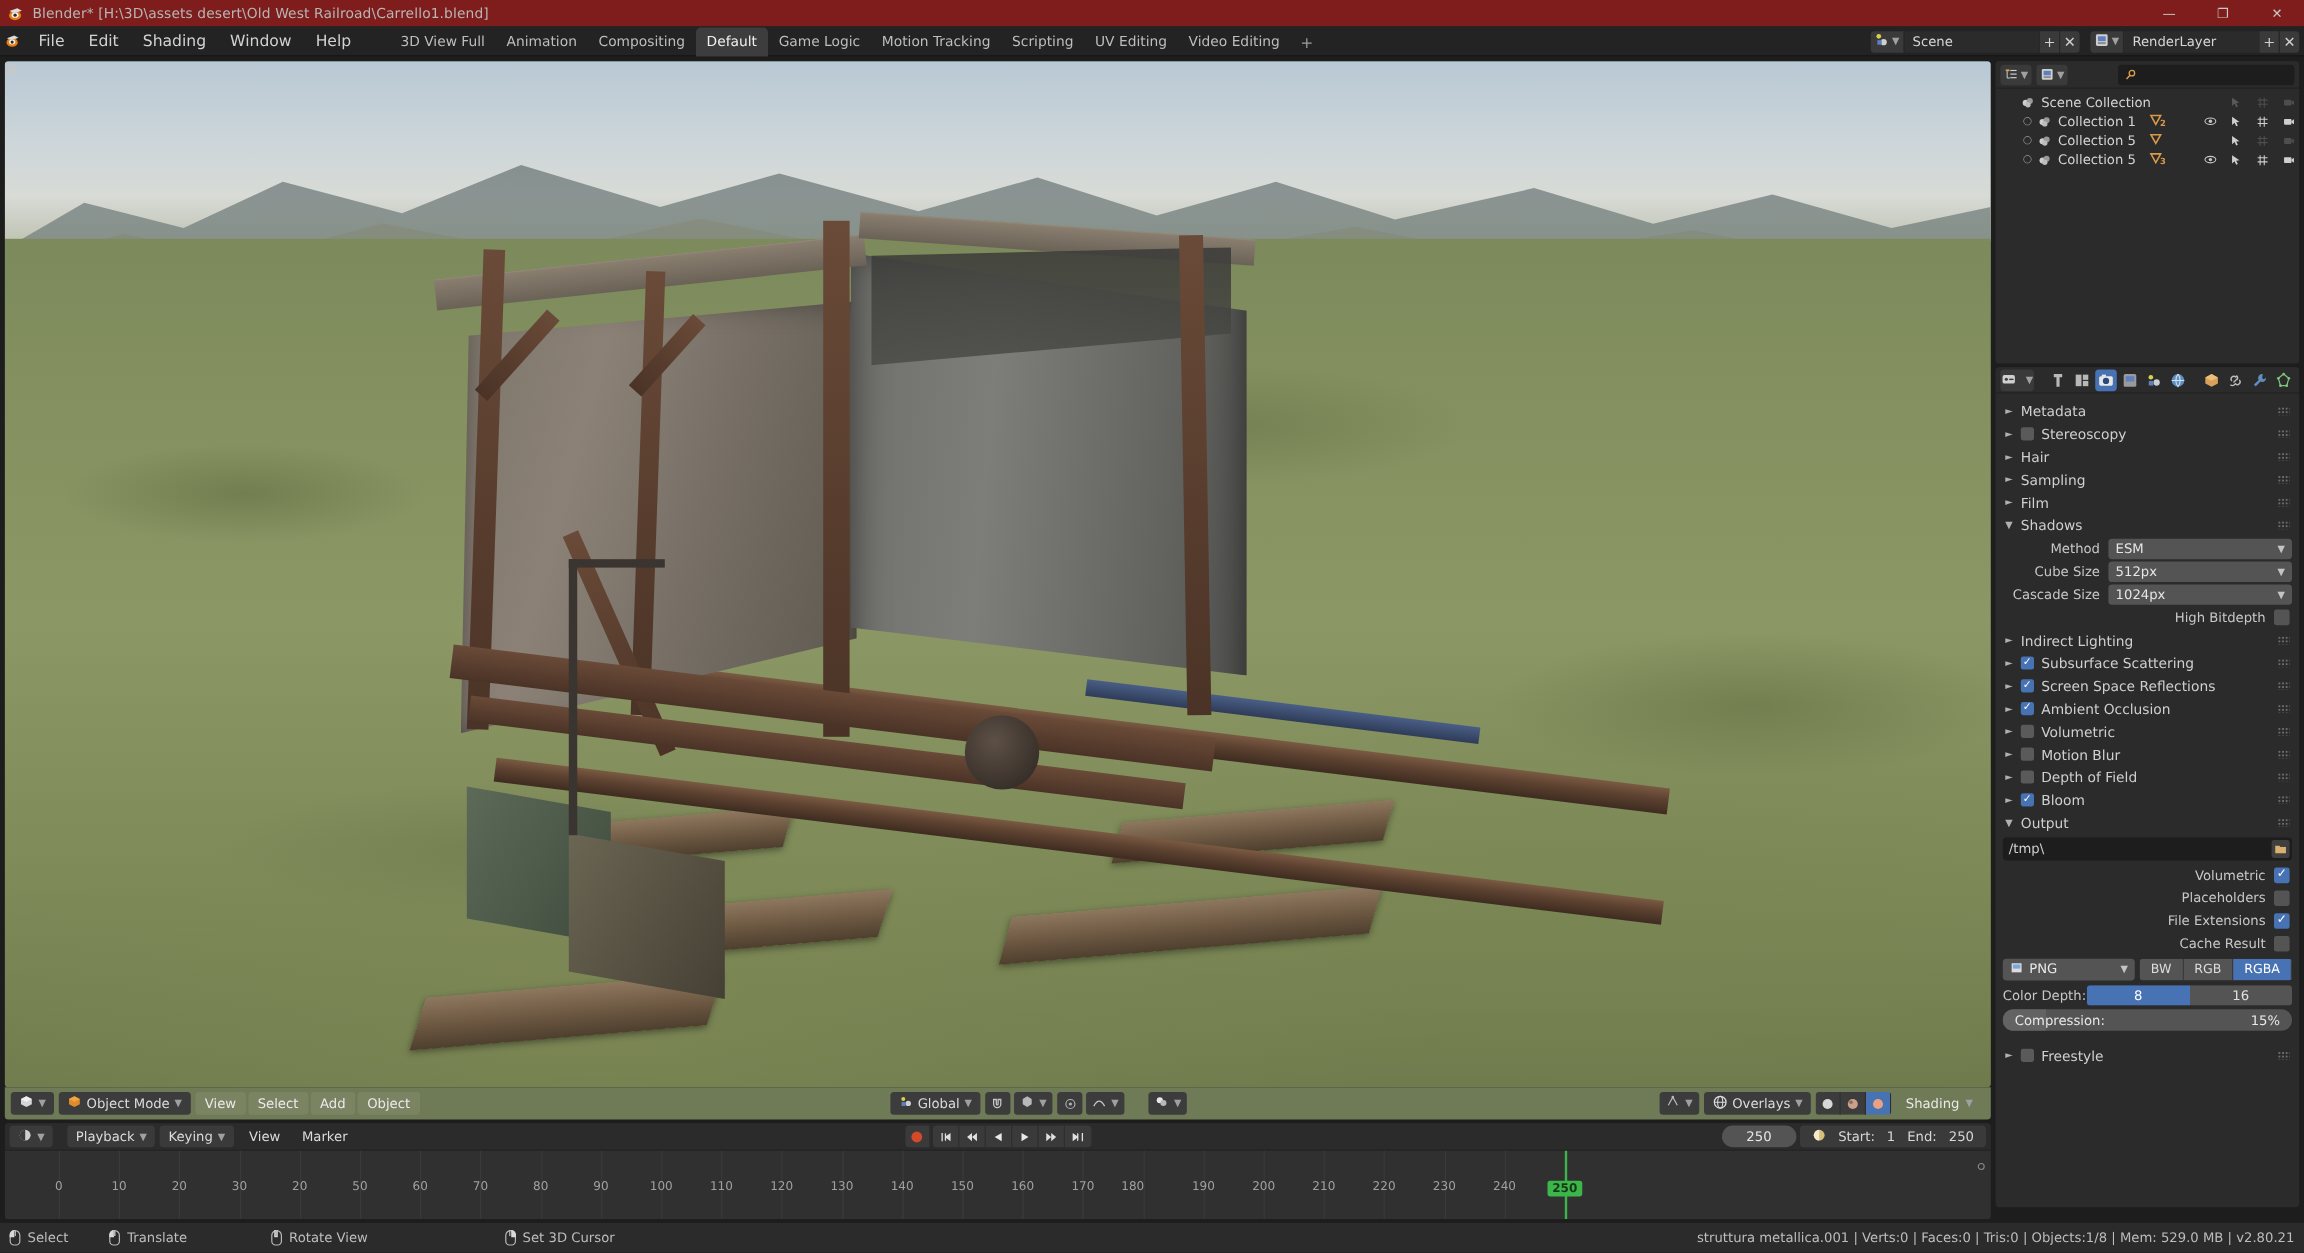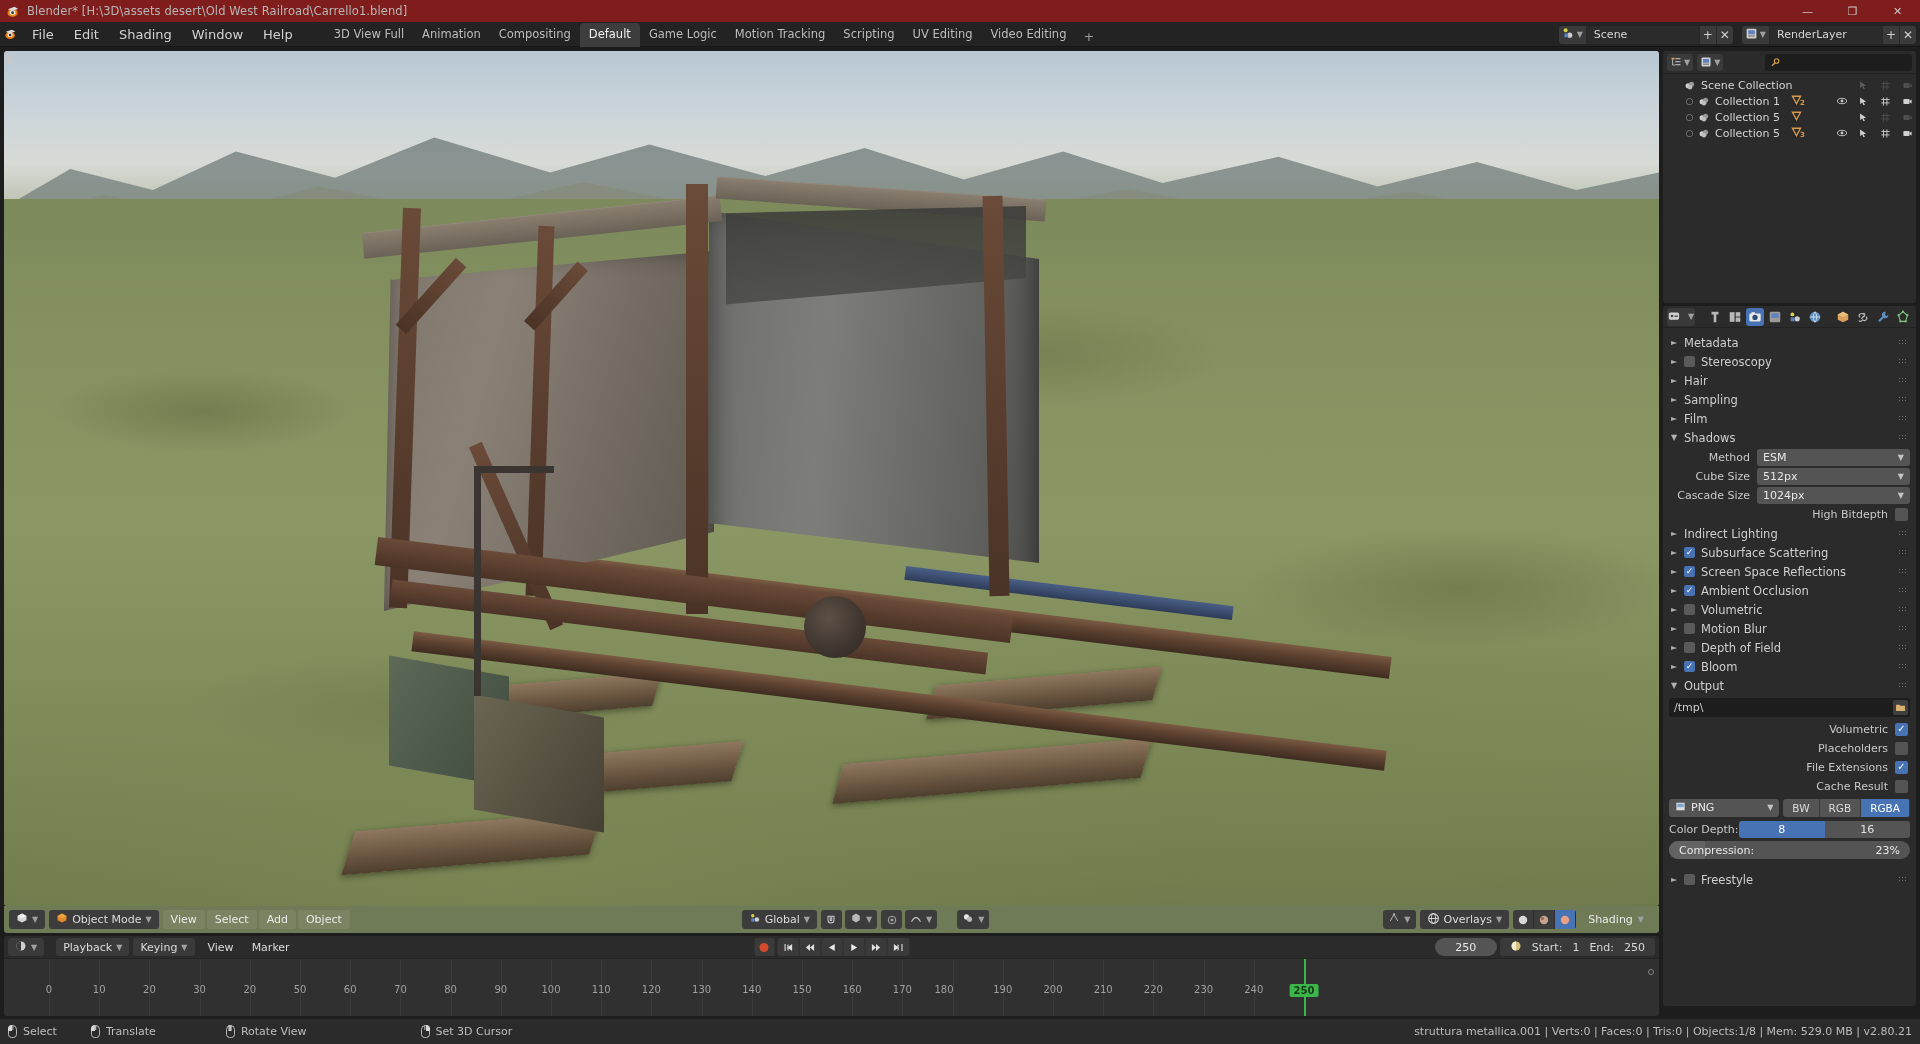--- a/index.html
+++ b/index.html
@@ -1104,21 +1104,21 @@
           <div class="depthrow">
   <span class="depthlbl">Color Depth:</span>
   <span class="depthseg">
     <div class="on">8</div>
               <div class="">16</div>
   </span>
           </div>
           <div class="sliderrow">
   <span class="fill" style="width:15%"></span>
   <span>Compression:</span>
-  <span>23%</span>
+  <span>15%</span>
           </div>
           <div style="height:8px"></div>
           <div class="panel-hdr">
      <span class="tri">►</span>
      <span class="cbx "></span>
      <span>Freestyle</span>
             <span class="grip"></span>
    </div>
         </div>
     </div>

